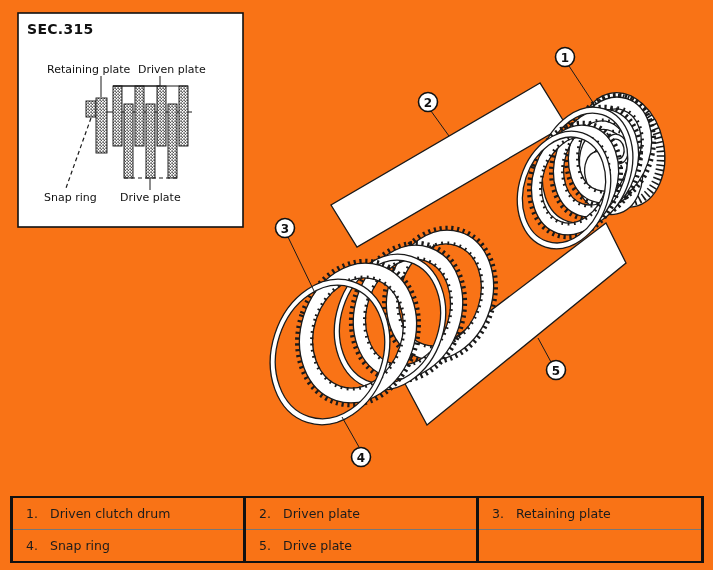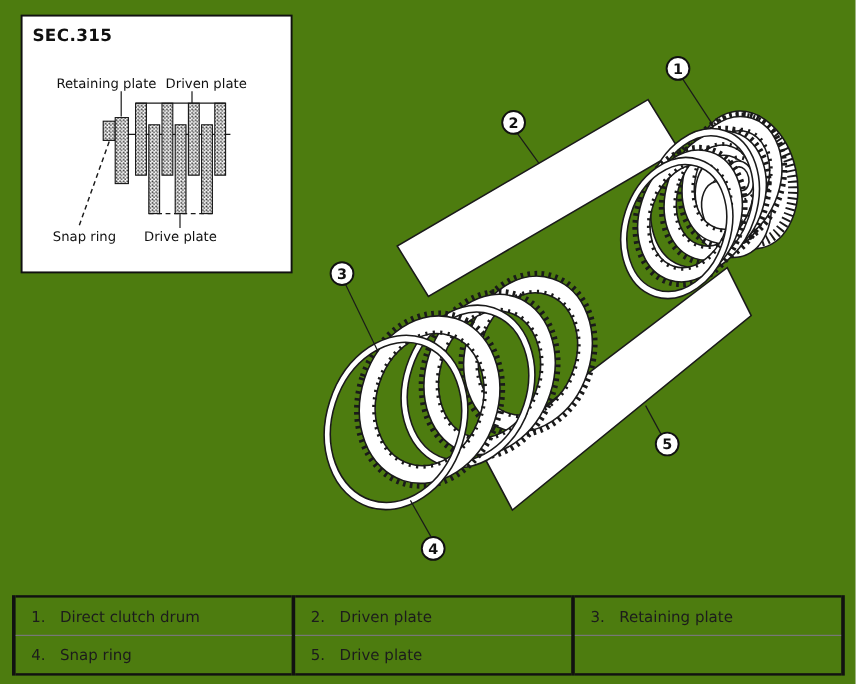--- a/index.html
+++ b/index.html
@@ -1,16 +1,16 @@
 <!DOCTYPE html>
 <html><head>
 <meta charset="utf-8">
 <style>
   html,body{margin:0;padding:0;background:#e8e8e8;}
-  .stage{position:relative;width:713px;height:570px;background:#4d7c0f;overflow:hidden;
+  .stage{position:relative;width:713px;height:570px;background:#f97316;overflow:hidden;
          font-family:"DejaVu Sans","Liberation Sans",sans-serif;}
   svg{position:absolute;left:0;top:0;}
   
   .line{fill:none;stroke:#1a1a1a;stroke-width:1.3;}
   .thin{fill:none;stroke:#1a1a1a;stroke-width:1;}
   .solid{fill:#ffffff;stroke:#1a1a1a;stroke-width:1.3;}
   .ring{fill:#ffffff;fill-rule:evenodd;stroke:#1a1a1a;stroke-width:1.3;}
   .teeth{fill:none;stroke:#1a1a1a;stroke-width:5;stroke-dasharray:2.2 3.6;}
   .spline{fill:none;stroke:#1a1a1a;stroke-width:3.2;stroke-dasharray:1.8 4.4;}
   .ribs{fill:none;stroke:#1a1a1a;stroke-width:8;stroke-dasharray:1.6 3;}
@@ -150,21 +150,21 @@
     <colgroup>
         <col style="width:233px">
         <col style="width:233px">
         <col>
       </colgroup>
     <tbody>
         <tr>
       <td>
             <div class="cell">
         <span class="num">1.</span>
-        <span class="label">Direct clutch drum</span>
+        <span class="label">Driven clutch drum</span>
             </div>
           </td>
       <td>
             <div class="cell">
         <span class="num">2.</span>
         <span class="label">Driven plate</span>
             </div>
           </td>
       <td>
             <div class="cell">

